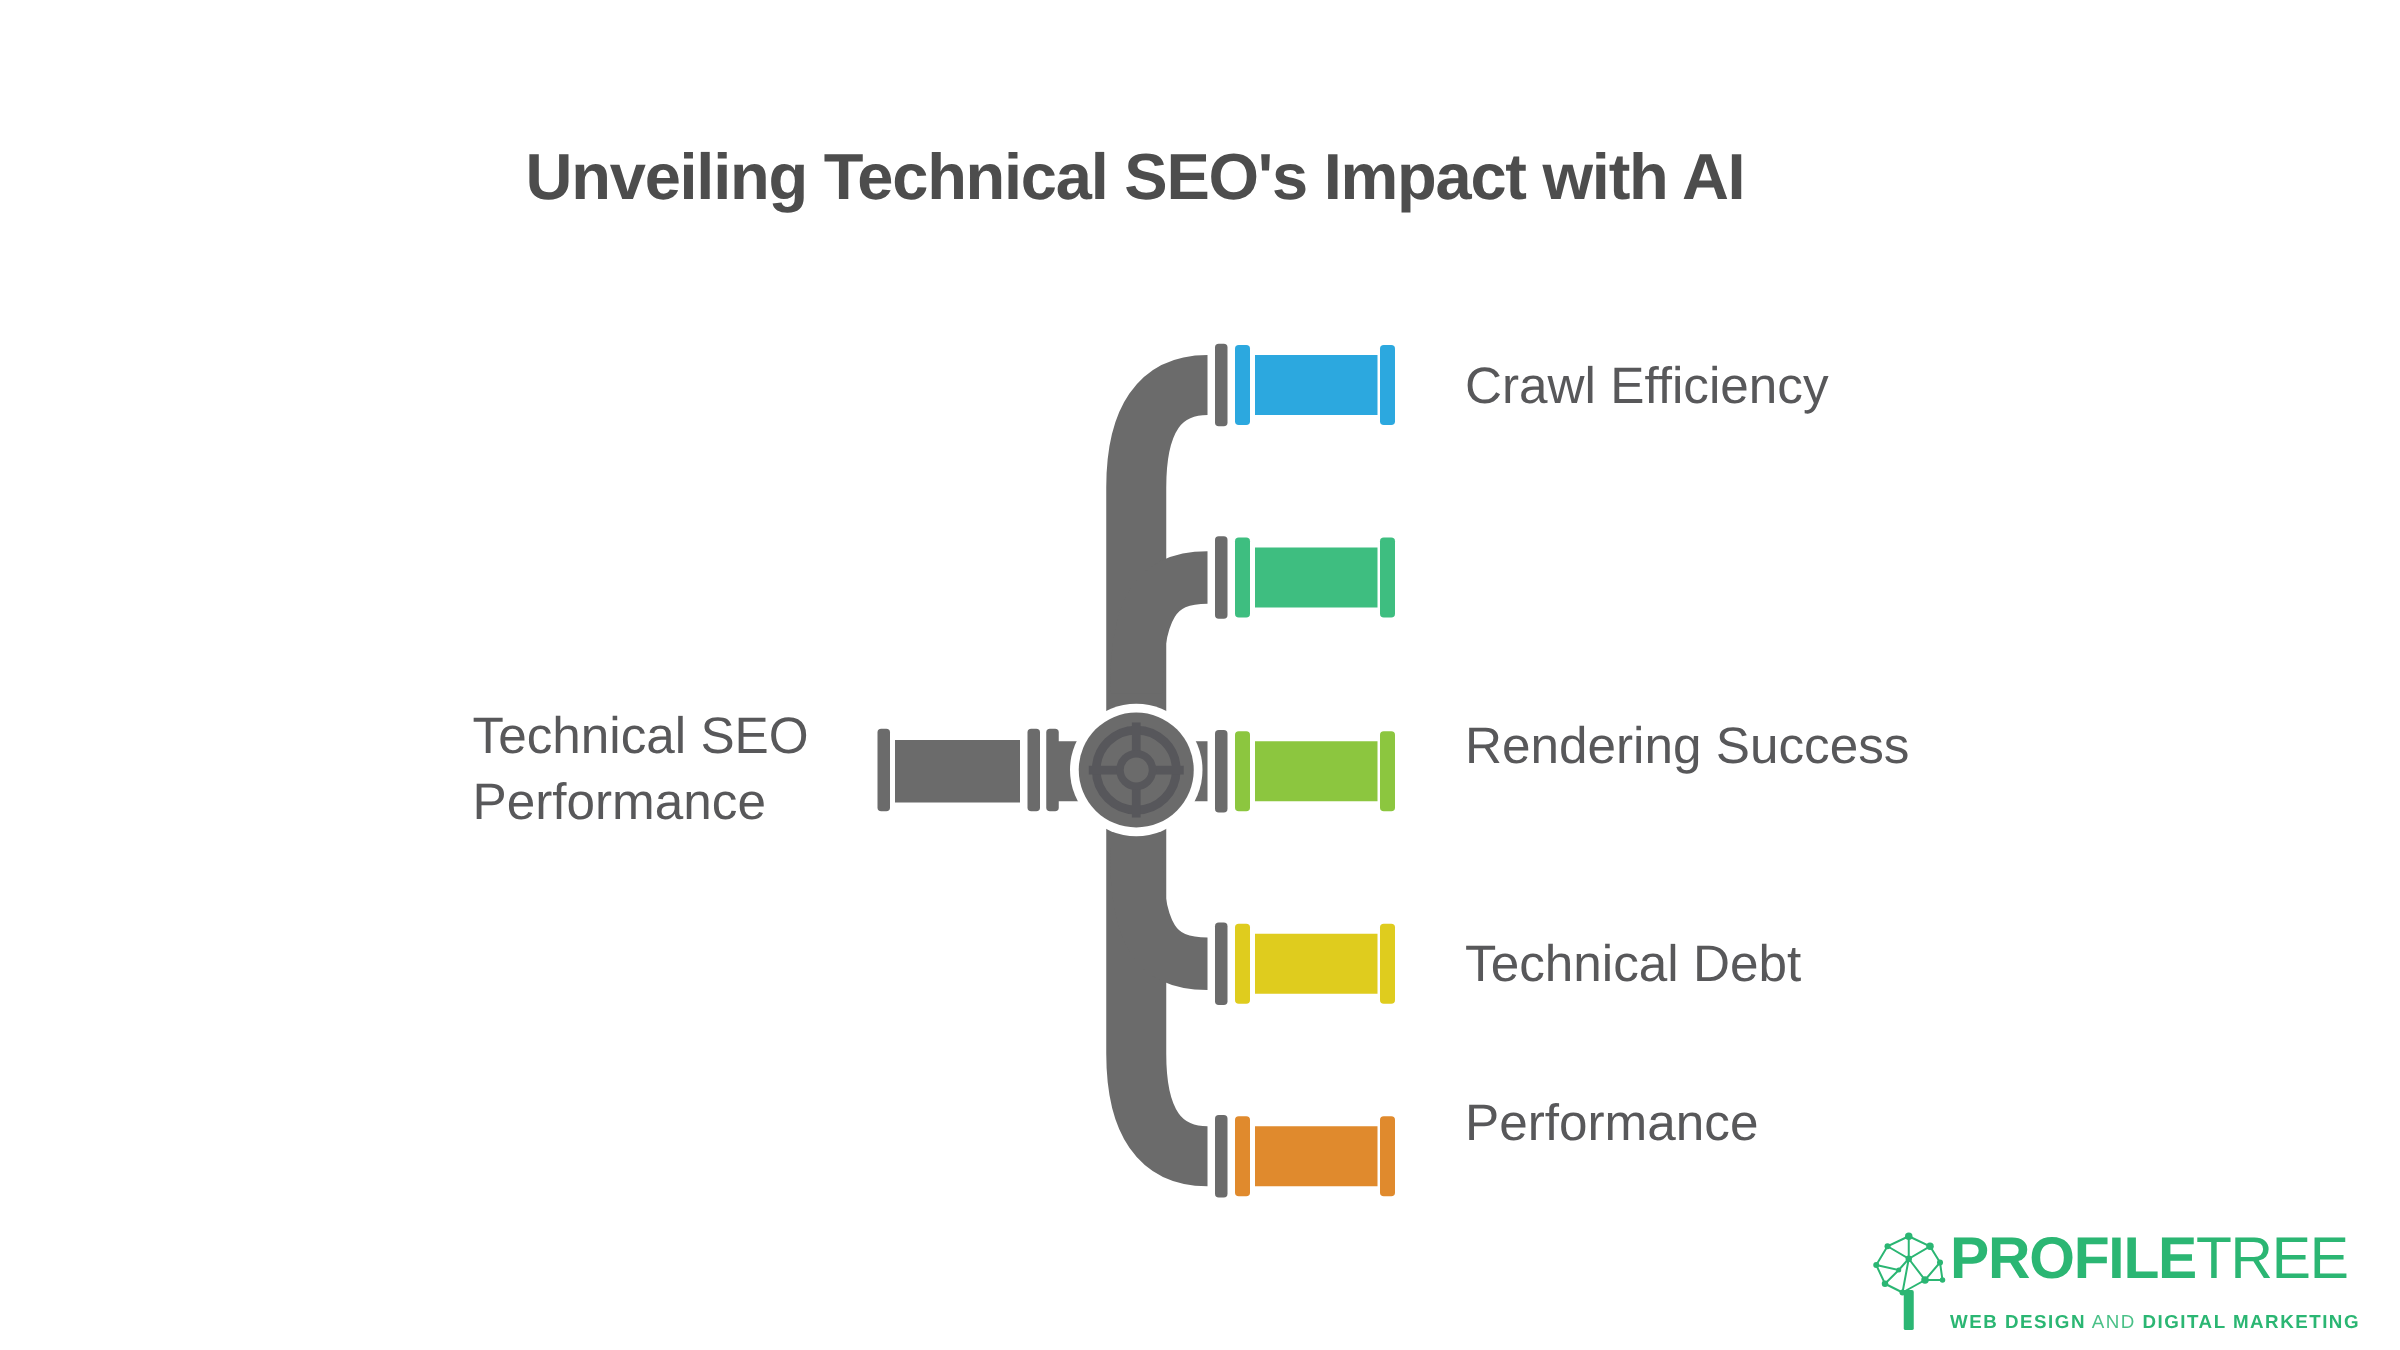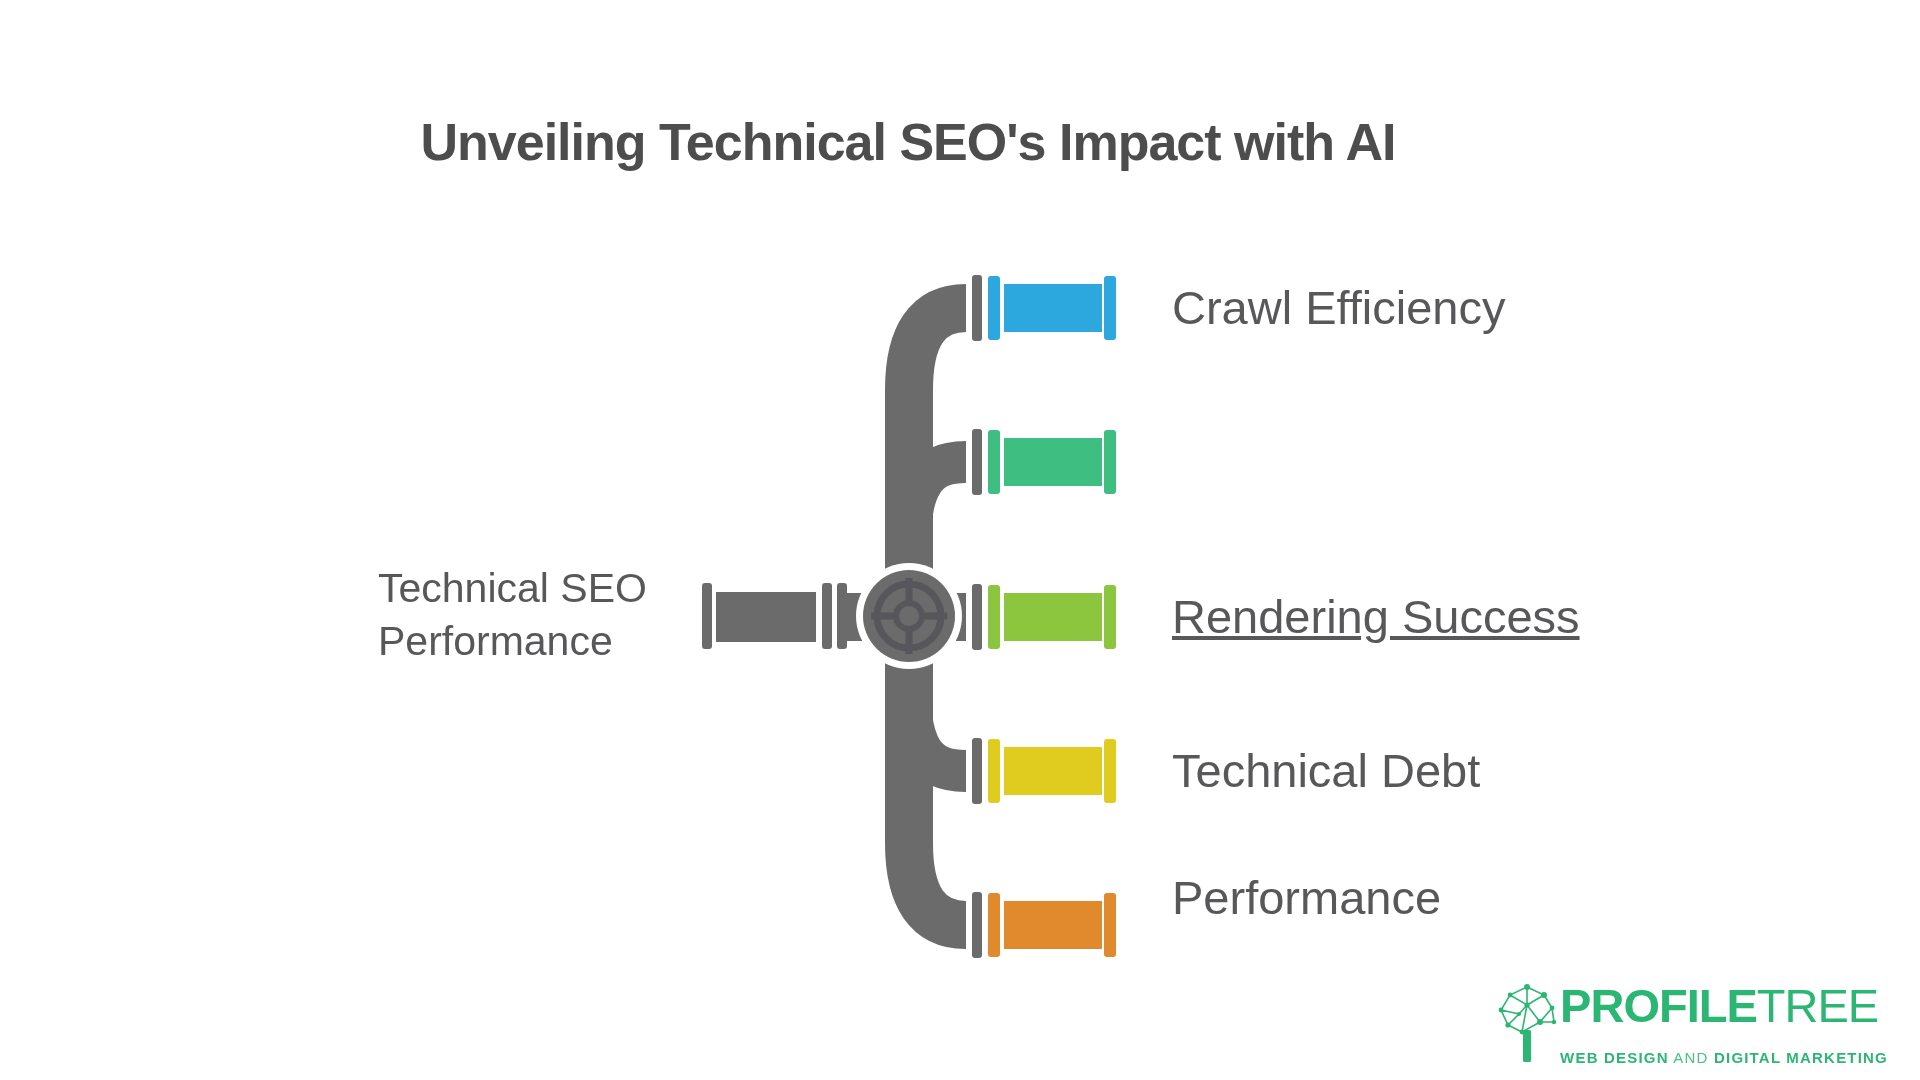--- a/index.html
+++ b/index.html
@@ -11,29 +11,29 @@
     position:absolute;left:908px;top:112px;transform:translateX(-50%);
     font-size:52px;font-weight:700;letter-spacing:-1px;color:#4d4d4d;white-space:nowrap;
   }
   .pipes-svg{position:absolute;left:0;top:0;}
   .source-label{
     position:absolute;left:378px;top:562px;
     font-size:41px;color:#58585a;line-height:53px;white-space:nowrap;
   }
   .branch-label{
     position:absolute;left:1172px;
-    font-size:47px;color:#58585a;line-height:54px;white-space:nowrap;
+    font-size:41px;color:#58585a;line-height:54px;white-space:nowrap;
   }
   .branch-label.l0{top:281px;}
   .branch-label.l1{top:435px;}
-  .branch-label.l2{top:590px;text-decoration:underline;}
+  .branch-label.l2{top:569px;}
   .branch-label.l3{top:744px;}
   .branch-label.l4{top:871px;text-align:center;}
   .logo{
-    position:absolute;right:32px;bottom:14px;display:flex;align-items:flex-start;
+    position:absolute;right:32px;bottom:14px;display:flex;align-items:flex-end;
   }
   .logo-text{display:flex;flex-direction:column;}
   .logo-name{
     font-size:47px;letter-spacing:-1px;color:#2bb673;line-height:48px;white-space:nowrap;
   }
   .logo-name .heavy{font-weight:800;}
   .logo-name .light{font-weight:400;}
   .logo-tagline{
     font-size:15px;letter-spacing:1.2px;color:#2bb673;margin-top:19px;white-space:nowrap;
   }

